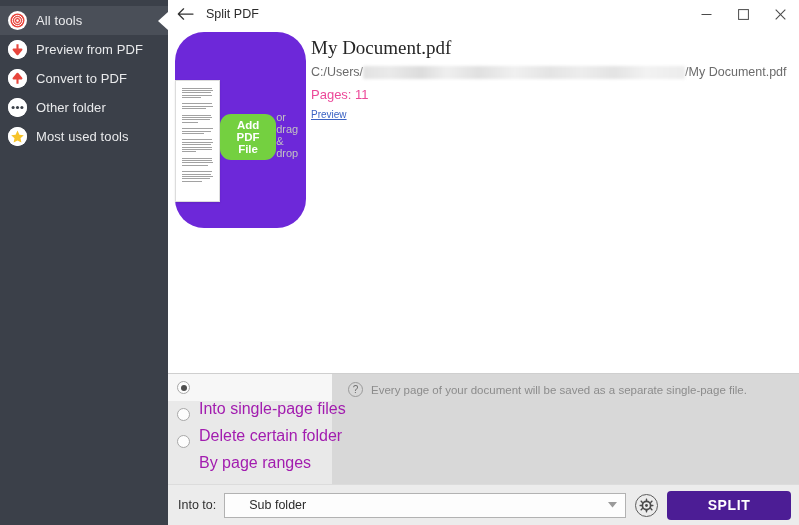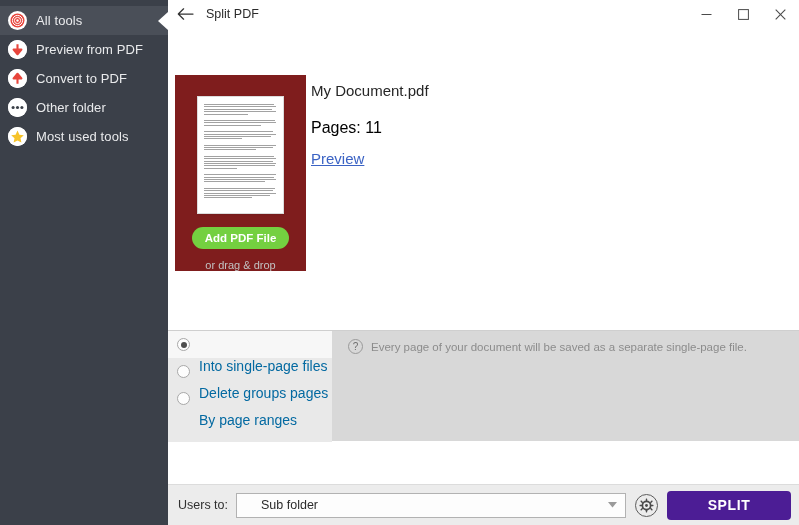--- a/index.html
+++ b/index.html
@@ -70,21 +70,20 @@
   #settings-row .nav-label { color: #e3e5e8; font-size: 13px; margin-left: 9px; }
 
   
   #main {
     position: relative;
     width: 631px; height: 525px;
     flex: 0 0 631px;
     background: #ffffff;
     display: flex;
     flex-direction: column;
-    gap: 43px;
   }
 
   
   #titlebar {
     height: 28px;
     display: flex;
     align-items: center;
     flex: 0 0 28px;
     background: #ffffff;
   }
@@ -112,24 +111,24 @@
   
   #file-area {
     position: relative;
     flex: 1 1 auto;
     background: #ffffff;
   }
   #file-card {
     position: absolute;
     left: 7px; top: 4px;
     width: 131px; height: 196px;
-    background: #7f1d1d;
-    display: flex;
-    flex-direction: column;
-    align-items: center;
+    background: #6d28d9;
+    display: flex;
+    align-items: center;
+    border-radius: 29px;
   }
   #thumb {
     width: 87px; height: 122px;
     margin-top: 21px;
     background: #ffffff;
     border: 1px solid #dcdcdc;
     box-shadow: 0 1px 2px rgba(0,0,0,.10);
     overflow: hidden;
     padding: 7px 6px;
   }
@@ -157,23 +156,24 @@
     font-size: 11px;
     color: #c2c2c2;
   }
 
   #file-info {
     position: absolute;
     left: 143px; top: 8px;
     width: 480px;
   }
   #doc-name {
-    font-size: 15px;
+    font-size: 19px;
     color: #262626;
     line-height: 24px;
+    font-family: Liberation Serif, serif;
   }
   #doc-path-row {
     font-size: 12.5px;
     color: #6b6b6b;
     margin-top: 5px;
     display: flex;
     align-items: center;
     line-height: 15px;
   }
   #path-redacted {
@@ -183,30 +183,30 @@
     margin: 0 0px;
     background: linear-gradient(90deg,
       #e2e2e2 0%, #eaeaea 8%, #dcdcdc 18%, #efefef 26%,
       #e0e0e0 36%, #f0f0f0 47%, #e4e4e4 58%, #ededed 68%,
       #e3e3e3 78%, #f2f2f2 88%, #ececec 100%);
     filter: blur(1.4px);
     border-radius: 1px;
     vertical-align: middle;
   }
   #doc-pages {
-    font-size: 16px;
-    color: #000000;
-    margin-top: 16px;
+    font-size: 13px;
+    color: #ec4899;
+    margin-top: 7px;
   }
   #preview-link {
     display: inline-block;
-    font-size: 15px;
+    font-size: 10px;
     color: #3b63c4;
     text-decoration: underline;
-    margin-top: 13px;
+    margin-top: 7px;
     cursor: pointer;
   }
 
   
   #options-panel {
     position: relative;
     flex: 0 0 111px;
     background: #d8d8d8;
     border-top: 1px solid #cfcfcf;
   }
@@ -236,22 +236,22 @@
     justify-content: center;
   }
   .radio-dot {
     width: 6px; height: 6px;
     border-radius: 50%;
     background: #4e4e4e;
     display: none;
   }
   .radio-row.selected .radio-dot { display: block; }
   .radio-label {
-    font-size: 14px;
-    color: #0369a1;
+    font-size: 16px;
+    color: #a21caf;
     margin-left: 9px;
     white-space: nowrap;
     margin-top: 42px;
   }
   #hint-row {
     position: absolute;
     left: 180px; top: 8px;
     display: flex;
     align-items: center;
   }
@@ -472,57 +472,62 @@
           <div class="tl" style="width:99%"></div>
           <div class="tl" style="width:91%"></div>
           <div class="tl" style="width:66%"></div>
         </div>
         <button id="add-pdf-btn">Add PDF File</button>
         <div id="drag-hint">or drag &amp; drop</div>
       </div>
 
       <div id="file-info">
         <div id="doc-name">My Document.pdf</div>
+        <div id="doc-path-row">
+          <span>C:/Users/</span>
+          <span id="path-redacted"></span>
+          <span>/My Document.pdf</span>
+        </div>
         <div id="doc-pages">Pages: 11</div>
         <a id="preview-link">Preview</a>
       </div>
 
     </div>
 
     <div id="options-panel">
       <div id="radio-col">
 
         <div class="radio-row selected">
           <span class="radio-outer">
               <span class="radio-dot"></span>
             </span>
           <span class="radio-label">Into single-page files</span>
         </div>
 
 
         <div class="radio-row">
           <span class="radio-outer"></span>
-          <span class="radio-label">Delete groups pages</span>
+          <span class="radio-label">Delete certain folder</span>
         </div>
 
         <div class="radio-row">
           <span class="radio-outer"></span>
           <span class="radio-label">By page ranges</span>
         </div>
 
       </div>
 
       <div id="hint-row">
         <span id="hint-icon">?</span>
         <span id="hint-text">Every page of your document will be saved as a separate single-page file.</span>
       </div>
     </div>
 
     <div id="bottom-bar">
-      <span id="saveto-label">Users to:</span>
+      <span id="saveto-label">Into to:</span>
 
       <div id="saveto-select">
         <span id="saveto-value">Sub folder</span>
         <svg id="saveto-caret" width="9" height="6" viewBox="0 0 9 6">
           <polygon points="0,0 9,0 4.5,5.6" fill="#9a9a9a"></polygon>
         </svg>
       </div>
 
       <div id="settings-gear-btn">
         <svg width="15" height="15" viewBox="0 0 19 19">

